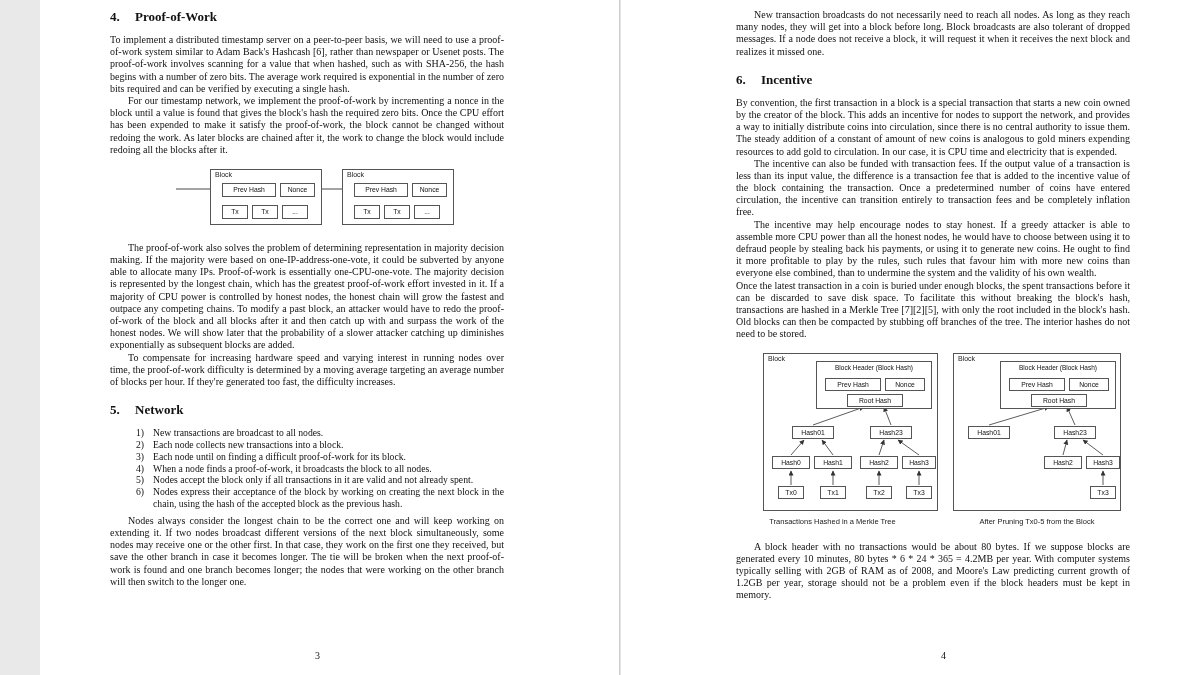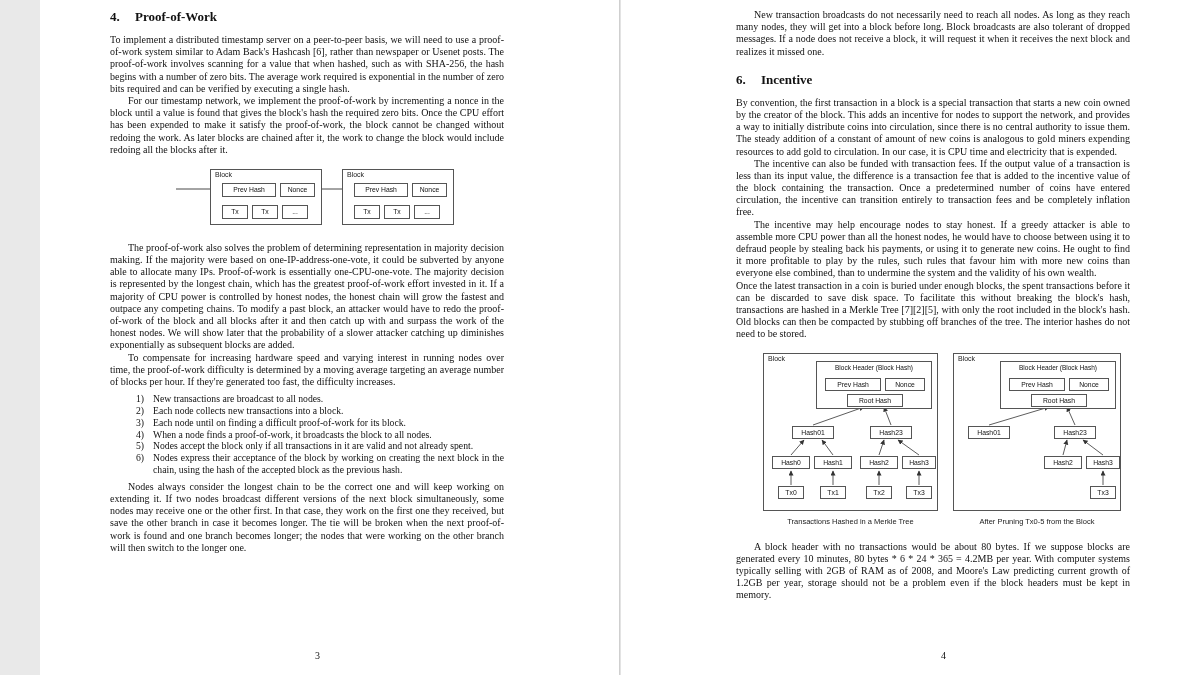--- a/index.html
+++ b/index.html
@@ -103,20 +103,23 @@
         <div class="dbox" style="left:69px;top:13px;width:35px;height:14px">Nonce</div>
         <div class="dbox" style="left:11px;top:35px;width:26px;height:14px">Tx</div>
         <div class="dbox" style="left:41px;top:35px;width:26px;height:14px">Tx</div>
         <div class="dbox" style="left:71px;top:35px;width:26px;height:14px">...</div>
       </div>
     </div>
 
     <p class="para indent">The proof-of-work also solves the problem of determining representation in majority decision making. If the majority were based on one-IP-address-one-vote, it could be subverted by anyone able to allocate many IPs. Proof-of-work is essentially one-CPU-one-vote. The majority decision is represented by the longest chain, which has the greatest proof-of-work effort invested in it. If a majority of CPU power is controlled by honest nodes, the honest chain will grow the fastest and outpace any competing chains. To modify a past block, an attacker would have to redo the proof-of-work of the block and all blocks after it and then catch up with and surpass the work of the honest nodes. We will show later that the probability of a slower attacker catching up diminishes exponentially as subsequent blocks are added.</p>
     <p class="para indent">To compensate for increasing hardware speed and varying interest in running nodes over time, the proof-of-work difficulty is determined by a moving average targeting an average number of blocks per hour. If they're generated too fast, the difficulty increases.</p>
 
+    <div class="heading">
+      <span class="hnum">5.</span><span>Network</span>
+    </div>
 
 
     <div class="steps">
       <div class="step">
         <span class="step-num">1)</span>
         <span class="step-text">New transactions are broadcast to all nodes.</span>
       </div>
       <div class="step">
         <span class="step-num">2)</span>
         <span class="step-text">Each node collects new transactions into a block.</span>
@@ -218,21 +221,21 @@
           <div class="dbox" style="left:68px;top:16px;width:40px;height:13px">Nonce</div>
           <div class="dbox" style="left:30px;top:32px;width:56px;height:13px">Root Hash</div>
         </div>
         <div class="dbox" style="left:14px;top:72px;width:42px;height:13px">Hash01</div>
         <div class="dbox" style="left:100px;top:72px;width:42px;height:13px">Hash23</div>
         <div class="dbox" style="left:90px;top:102px;width:38px;height:13px">Hash2</div>
         <div class="dbox" style="left:132px;top:102px;width:34px;height:13px">Hash3</div>
         <div class="dbox" style="left:136px;top:132px;width:26px;height:13px">Tx3</div>
       </div>
 
-      <div class="fig-caption" style="left:27px;top:164px;width:175px">Transactions Hashed in a Merkle Tree</div>
+      <div class="fig-caption" style="left:9px;top:164px;width:175px">Transactions Hashed in a Merkle Tree</div>
       <div class="fig-caption" style="left:217px;top:164px;width:168px">After Pruning Tx0-5 from the Block</div>
     </div>
 
     <p class="para indent">A block header with no transactions would be about 80 bytes. If we suppose blocks are generated every 10 minutes, 80 bytes * 6 * 24 * 365 = 4.2MB per year. With computer systems typically selling with 2GB of RAM as of 2008, and Moore's Law predicting current growth of 1.2GB per year, storage should not be a problem even if the block headers must be kept in memory.</p>
 
     <div class="pagenum pagenum-right">4</div>
   </div>
 
 </div>
 

